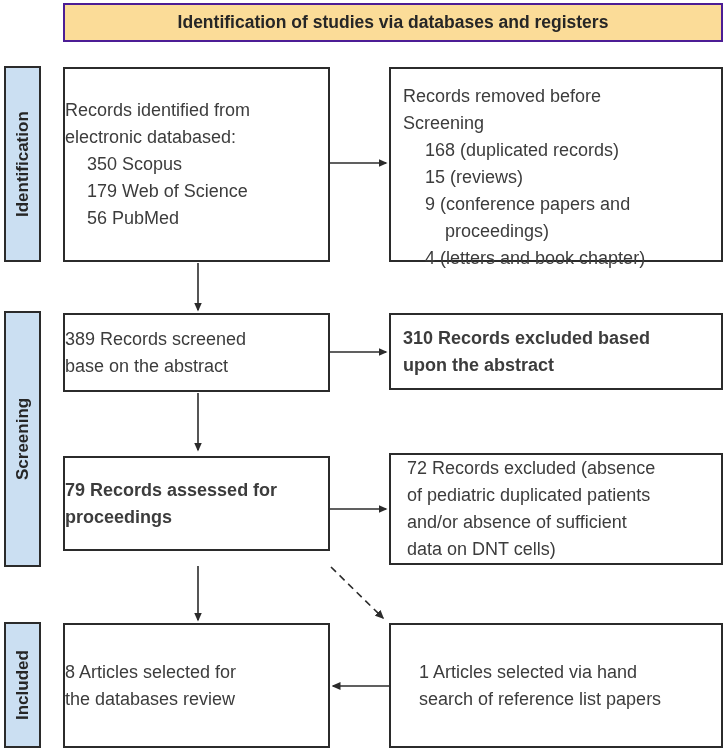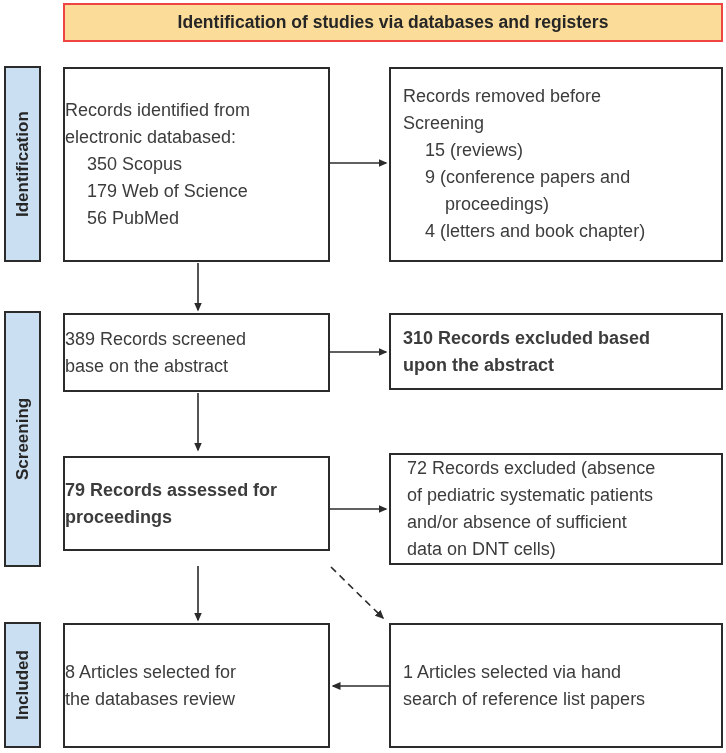--- a/index.html
+++ b/index.html
@@ -10,21 +10,21 @@
     background: #ffffff;
     font-family: "Liberation Sans", sans-serif;
     color: #3c3c3c;
     overflow: hidden;
   }
   .hdr {
     position: absolute;
     left: 63px; top: 3px;
     width: 660px; height: 39px;
     background: #fbdc98;
-    border: 2px solid #ef4444;
+    border: 2px solid #4c1d95;
     box-sizing: border-box;
     display: flex; align-items: center; justify-content: center;
     font-weight: bold; font-size: 17.5px; color: #262626;
   }
   .stage {
     position: absolute;
     left: 4px; width: 37px;
     background: #cbdff2;
     border: 2px solid #2b2b2b;
     box-sizing: border-box;
@@ -46,21 +46,21 @@
     padding-right: 6px;
   }
   .fbox.top-align { justify-content: flex-start; padding-top: 14px; }
   #box-records-identified { left: 63px; top: 67px;  width: 267px; height: 195px; }
   #box-records-removed    { left: 389px; top: 67px; width: 334px; height: 195px; padding-left: 12px; }
   #box-records-screened   { left: 63px; top: 313px; width: 267px; height: 79px; }
   #box-excluded-abstract  { left: 389px; top: 313px; width: 334px; height: 77px; padding-left: 12px; font-weight: bold; }
   #box-records-assessed   { left: 63px; top: 456px; width: 267px; height: 95px; font-weight: bold; }
   #box-excluded-eligibility { left: 389px; top: 453px; width: 334px; height: 112px; padding-left: 16px; }
   #box-articles-selected  { left: 63px; top: 623px; width: 267px; height: 125px; }
-  #box-articles-hand      { left: 389px; top: 623px; width: 334px; height: 125px; padding-left: 12px; }
+  #box-articles-hand      { left: 389px; top: 623px; width: 334px; height: 125px; padding-left: 28px; }
   .line { white-space: nowrap; }
   .indent1 { padding-left: 22px; }
   .indent2 { padding-left: 42px; }
   #arrows {
     position: absolute; left: 0; top: 0;
     width: 726px; height: 753px;
     pointer-events: none;
   }
 </style>
 </head>
@@ -86,20 +86,21 @@
     <div class="line">Records identified from</div>
     <div class="line">electronic databased:</div>
     <div class="line indent1">350 Scopus</div>
     <div class="line indent1">179 Web of Science</div>
     <div class="line indent1">56 PubMed</div>
   </div>
 
   <div class="fbox top-align" id="box-records-removed">
     <div class="line">Records removed before</div>
     <div class="line">Screening</div>
+    <div class="line indent1">168 (duplicated records)</div>
     <div class="line indent1">15 (reviews)</div>
     <div class="line indent1">9 (conference papers and</div>
     <div class="line indent2">proceedings)</div>
     <div class="line indent1">4 (letters and book chapter)</div>
   </div>
 
   <div class="fbox" id="box-records-screened">
     <div class="line">389 Records screened</div>
     <div class="line">base on the abstract</div>
   </div>
@@ -109,21 +110,21 @@
     <div class="line">upon the abstract</div>
   </div>
 
   <div class="fbox" id="box-records-assessed">
     <div class="line">79 Records assessed for</div>
     <div class="line">proceedings</div>
   </div>
 
   <div class="fbox" id="box-excluded-eligibility">
     <div class="line">72 Records excluded (absence</div>
-    <div class="line">of pediatric systematic patients</div>
+    <div class="line">of pediatric duplicated patients</div>
     <div class="line">and/or absence of sufficient</div>
     <div class="line">data on DNT cells)</div>
   </div>
 
   <div class="fbox" id="box-articles-selected">
     <div class="line">8 Articles selected for</div>
     <div class="line">the databases review</div>
   </div>
 
   <div class="fbox" id="box-articles-hand">

